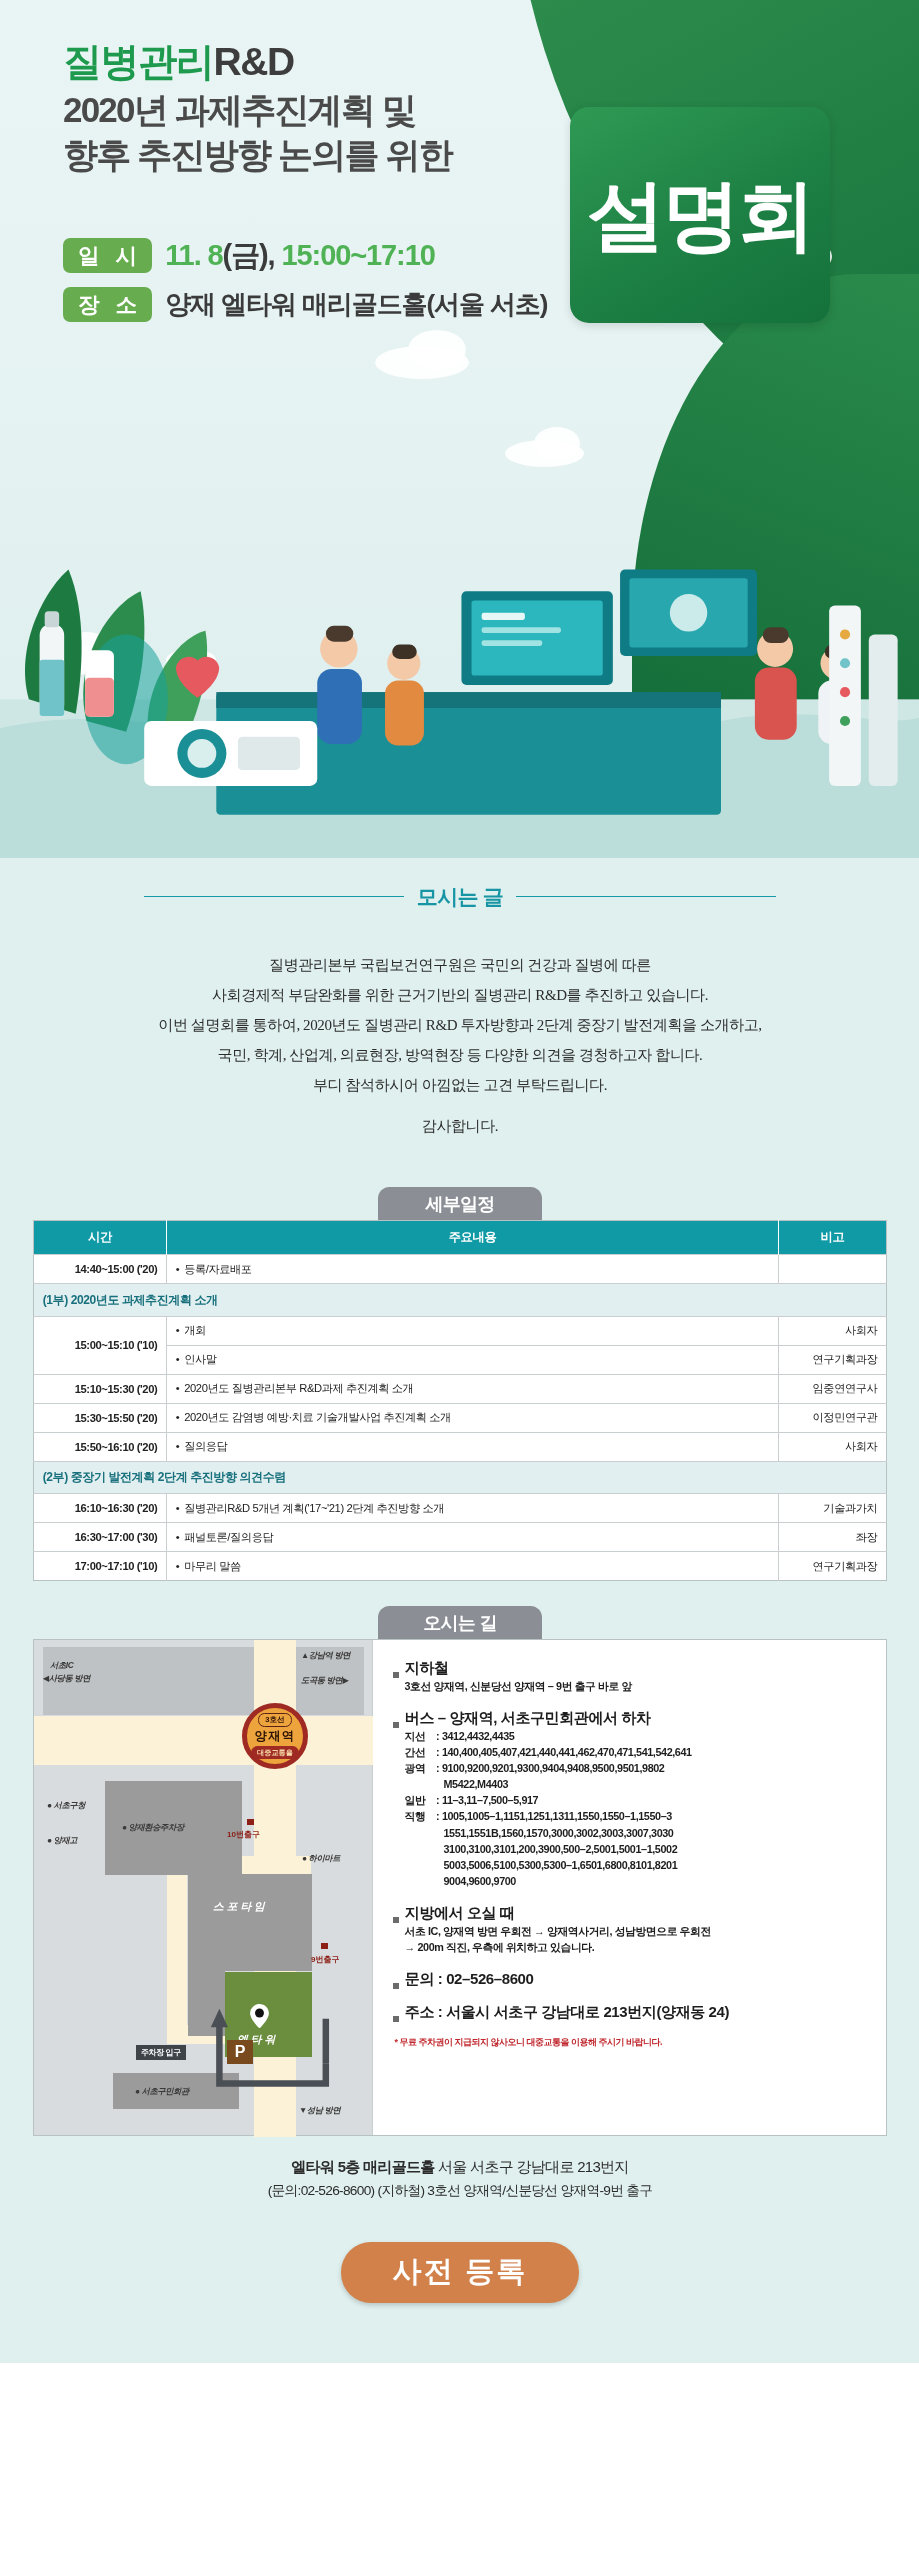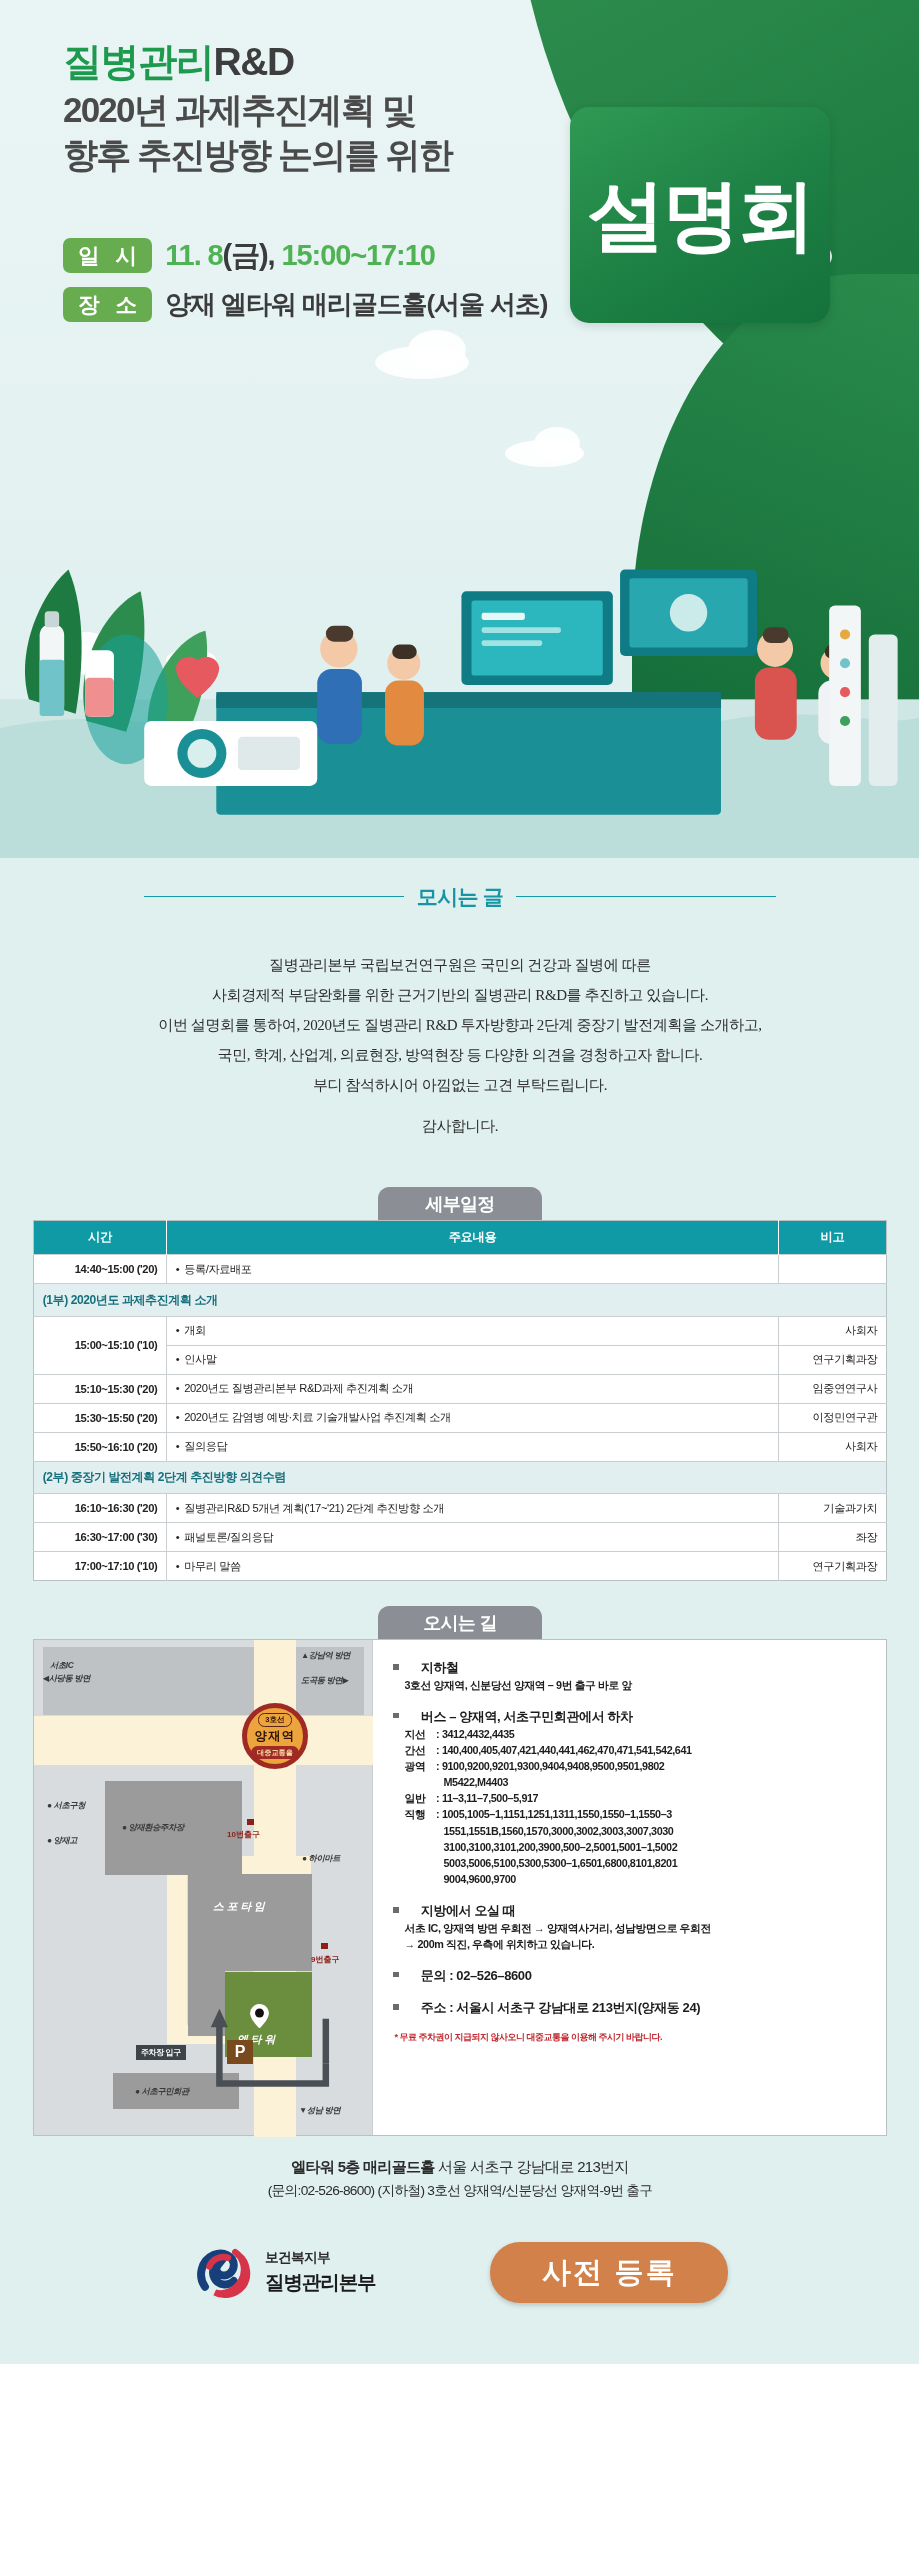--- a/index.html
+++ b/index.html
@@ -206,22 +206,22 @@
   }
   .p-sq {
     position: absolute; background: #7a4a1f; color: #fff;
     font-size: 16px; font-weight: 700; width: 26px; height: 24.5px;
     display: flex; align-items: center; justify-content: center;
   }
 
   .map-info { flex: 1; padding: 19px 13px 13px 20px; background: #fff; }
   .info-item { margin-bottom: 14.4px; }
   .info-head {
-    font-size: 13px; font-weight: 800; color: #1d1d1d; letter-spacing: -0.4px;
-    display: flex; align-items: flex-start; gap: 22px;
+    font-size: 15px; font-weight: 800; color: #1d1d1d; letter-spacing: -0.4px;
+    display: flex; align-items: flex-end; gap: 6px;
   }
   .info-head .sq {
     width: 5.8px; height: 5.8px; background: #6b6b6b; margin-top: 5px; flex: none;
   }
   .info-sub {
     font-size: 10.8px; color: #1d1d1d; letter-spacing: -0.4px;
     margin-left: 11.5px; line-height: 1.5; font-weight: 600;
   }
   .info-sub .k { display: inline-block; min-width: 29px; }
   .info-indent { padding-left: 39px; }
@@ -565,30 +565,19 @@
     </div>
 
     <div class="addr-block">
       <div class="addr-1">
         <b>엘타워 5층 매리골드홀</b><span> 서울 서초구 강남대로 213번지</span>
       </div>
       <div class="addr-2">(문의:02-526-8600) (지하철) 3호선 양재역/신분당선 양재역-9번 출구</div>
     </div>
 
     <div class="footer-row">
-      <div class="org-logo">
-        <svg width="62" height="62" viewBox="0 0 86 86">
-          <path d="M18,62 C8,48 12,26 30,18 C44,12 58,20 58,32 C58,42 49,48 41,46 C34,44 32,37 36,32 C30,34 27,42 31,50 C36,60 50,62 58,54" fill="none" stroke="#17407a" stroke-width="11" stroke-linecap="round"></path>
-          <path d="M60,14 C72,22 76,40 68,54 C60,68 44,74 32,70 C42,76 60,74 70,62 C80,50 78,28 64,18" fill="none" stroke="#d7344a" stroke-width="9" stroke-linecap="round"></path>
-          <path d="M24,34 C28,24 40,18 50,22" fill="none" stroke="#d7344a" stroke-width="9" stroke-linecap="round"></path>
-        </svg>
-        <div class="org-text">
-          <div class="t1">보건복지부</div>
-          <div class="t2">질병관리본부</div>
-        </div>
-      </div>
 
       <button class="reg-btn">사전 등록</button>
     </div>
 
   </div>
 </div>
 
 
 </body></html>

